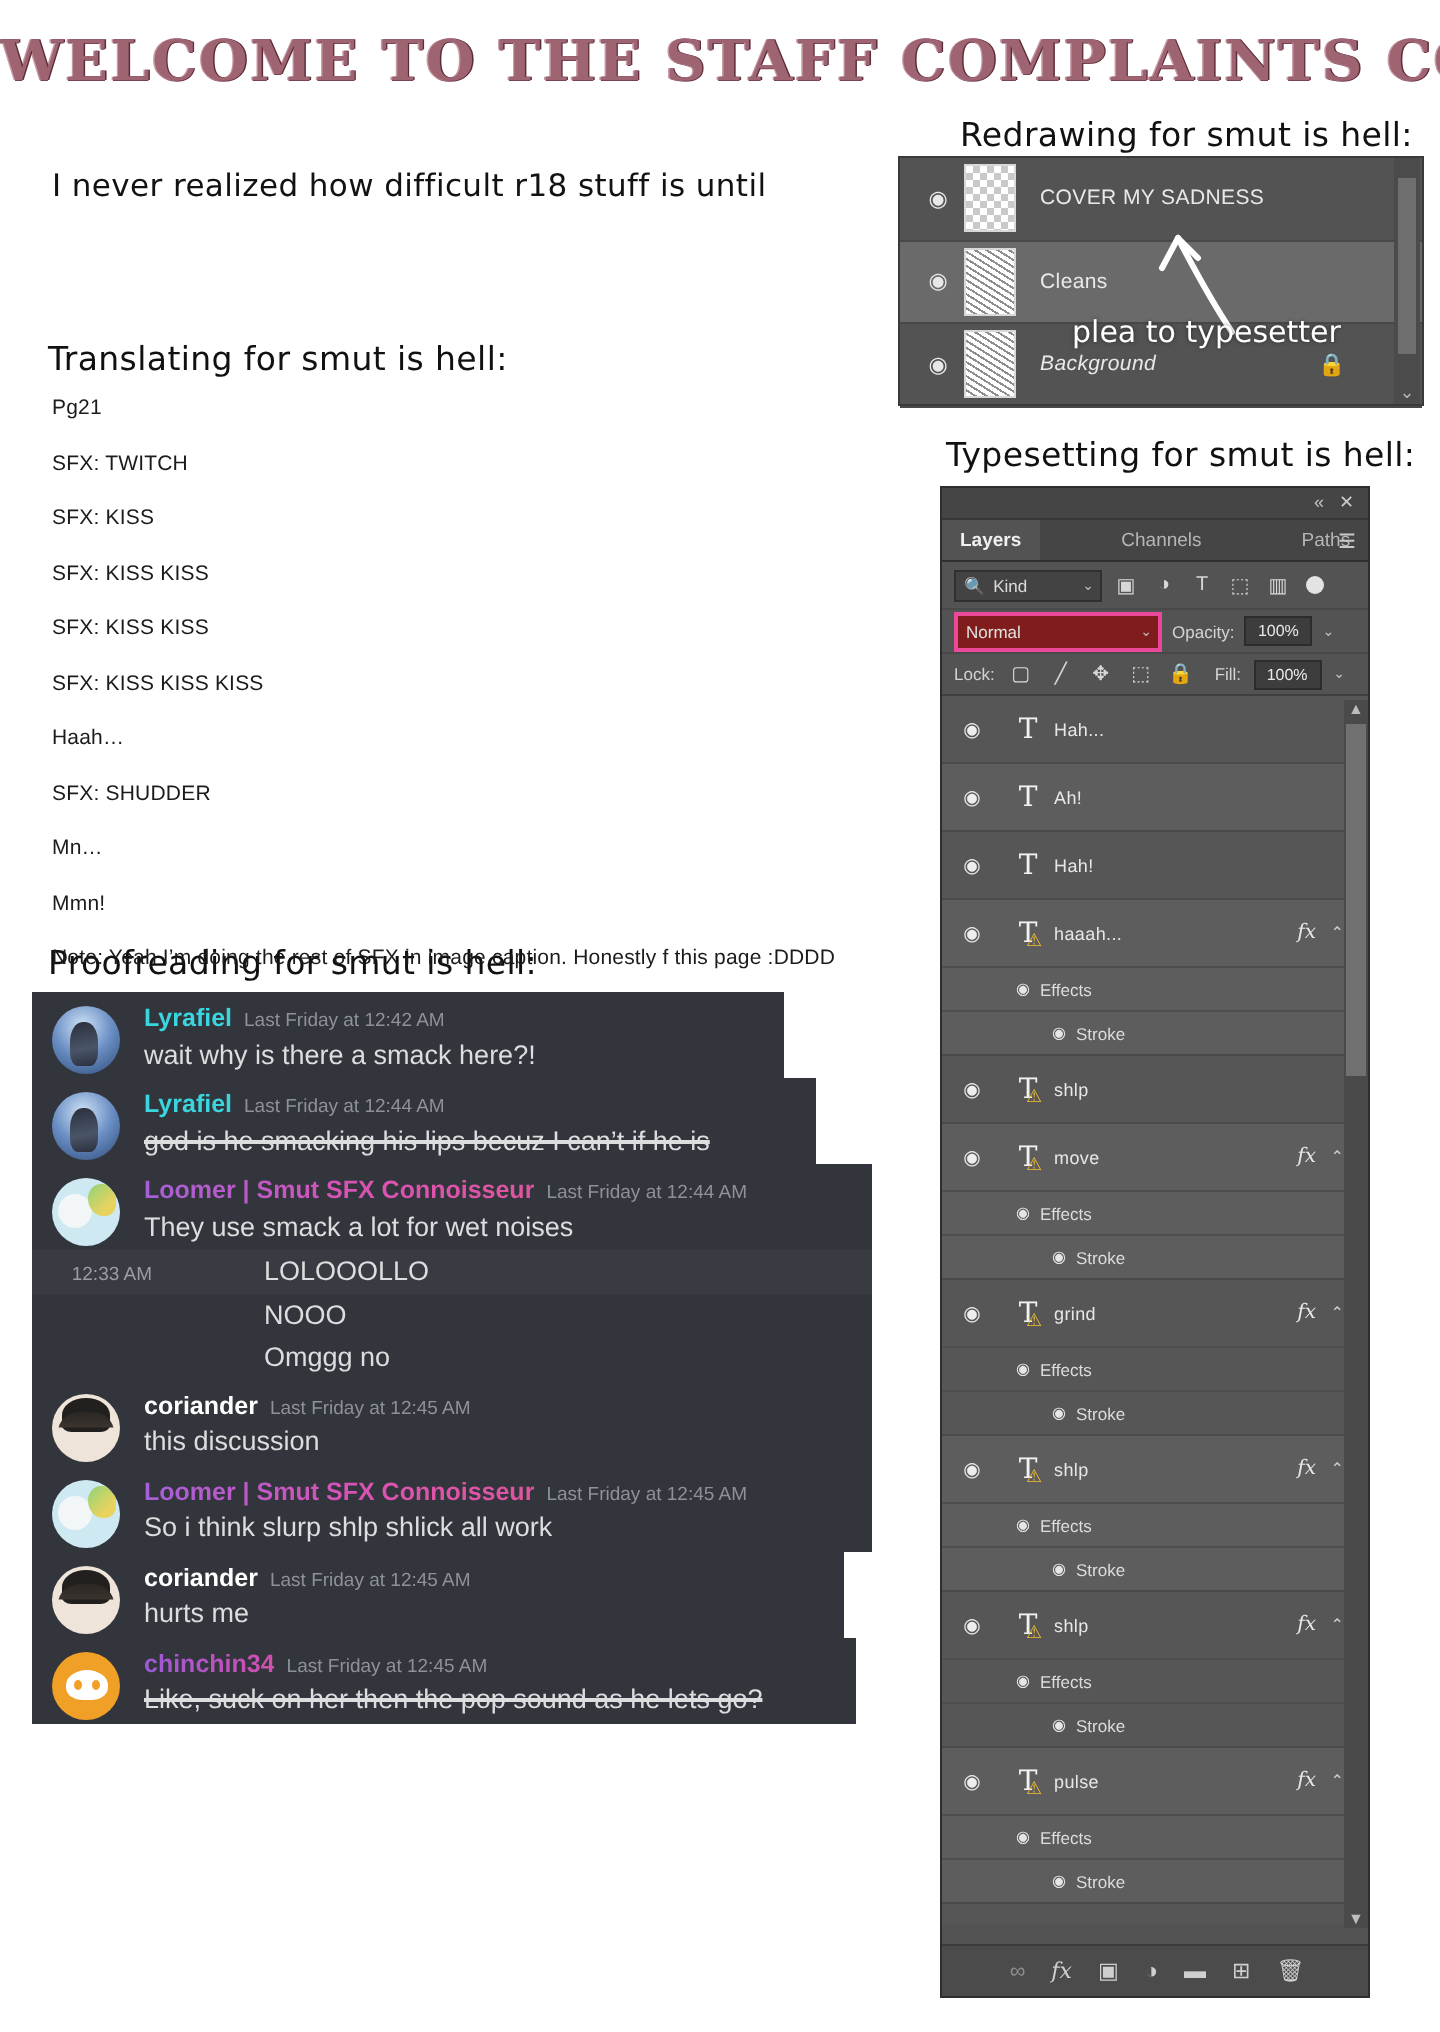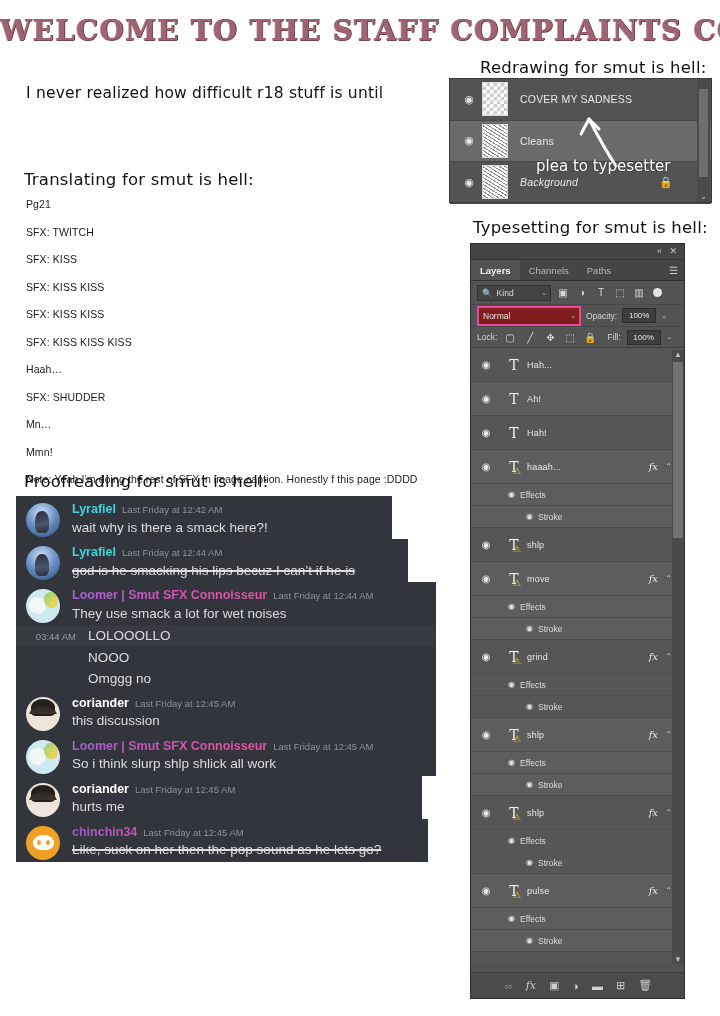--- a/index.html
+++ b/index.html
@@ -122,21 +122,21 @@
   }
   .pt-titlebar {
     height: 16px; background: #454545; position: relative;
     border-bottom: 1px solid #373737;
   }
   .pt-titlebar .ctl { position: absolute; top: 2px; font-size: 9px; color: #c9c9c9; }
   .pt-titlebar .collapse { right: 22px; }
   .pt-titlebar .close { right: 7px; }
   .pt-tabs {
     height: 21px; background: #454545; display: flex; align-items: stretch;
-    border-bottom: 1px solid #2f2f2f; position: relative;
+    border-bottom: 1px solid #2f2f2f; position: relative; gap: 32px;
   }
   .pt-tab {
     padding: 0 9px; display: flex; align-items: center; font-size: 9.5px;
     color: #b6b6b6;
   }
   .pt-tab.active { background: #535353; color: #f0f0f0; font-weight: bold; }
   .pt-menu { position: absolute; right: 6px; top: 5px; font-size: 10px; color: #c8c8c8; }
 
   .pt-filter {
     height: 24px; display: flex; align-items: center; gap: 5px;
@@ -296,21 +296,21 @@
   .mtext {
     font-size: 13.5px; color: #dcddde; line-height: 1.35; padding-top: 2px;
     white-space: nowrap;
   }
   .mtext.strike { text-decoration: line-through; text-decoration-thickness: 1.5px; }
   .cont { display: flex; align-items: baseline; padding: 1px 0; }
   .cont .hovstamp {
     width: 72px; flex: 0 0 72px; text-align: right; padding-right: 12px;
     font-size: 9.5px; color: #9a9ea3;
   }
-  .cont .ctext { font-size: 13.5px; color: #dcddde; line-height: 1.45; }
+  .cont .ctext { font-size: 13.5px; color: #dcddde; line-height: 1.45; margin-left: 44px; }
 </style>
 </head>
 <body>
 
 <div class="page-title">WELCOME TO THE STAFF COMPLAINTS CORNER</div>
 
 <div class="intro hand">
   <div>I never realized how difficult r18 stuff is until</div>
 </div>
 
@@ -605,21 +605,21 @@
         <div class="avatar av-loom"></div>
         <div class="mbody">
           <div class="mhead">
             <span class="uname u-loom">Loomer | Smut SFX Connoisseur</span>
             <span class="stamp">Last Friday at 12:44 AM</span>
           </div>
           <div class="mtext">They use smack a lot for wet noises</div>
         </div>
       </div>
       <div class="cont hov" style="background:#383b42;">
-        <span class="hovstamp">03:44 AM</span>
+        <span class="hovstamp">12:33 AM</span>
         <span class="ctext">LOLOOOLLO</span>
       </div>
       <div class="cont" style="">
         <span class="hovstamp"></span>
         <span class="ctext">NOOO</span>
       </div>
       <div class="cont" style="">
         <span class="hovstamp"></span>
         <span class="ctext">Omggg no</span>
       </div>

